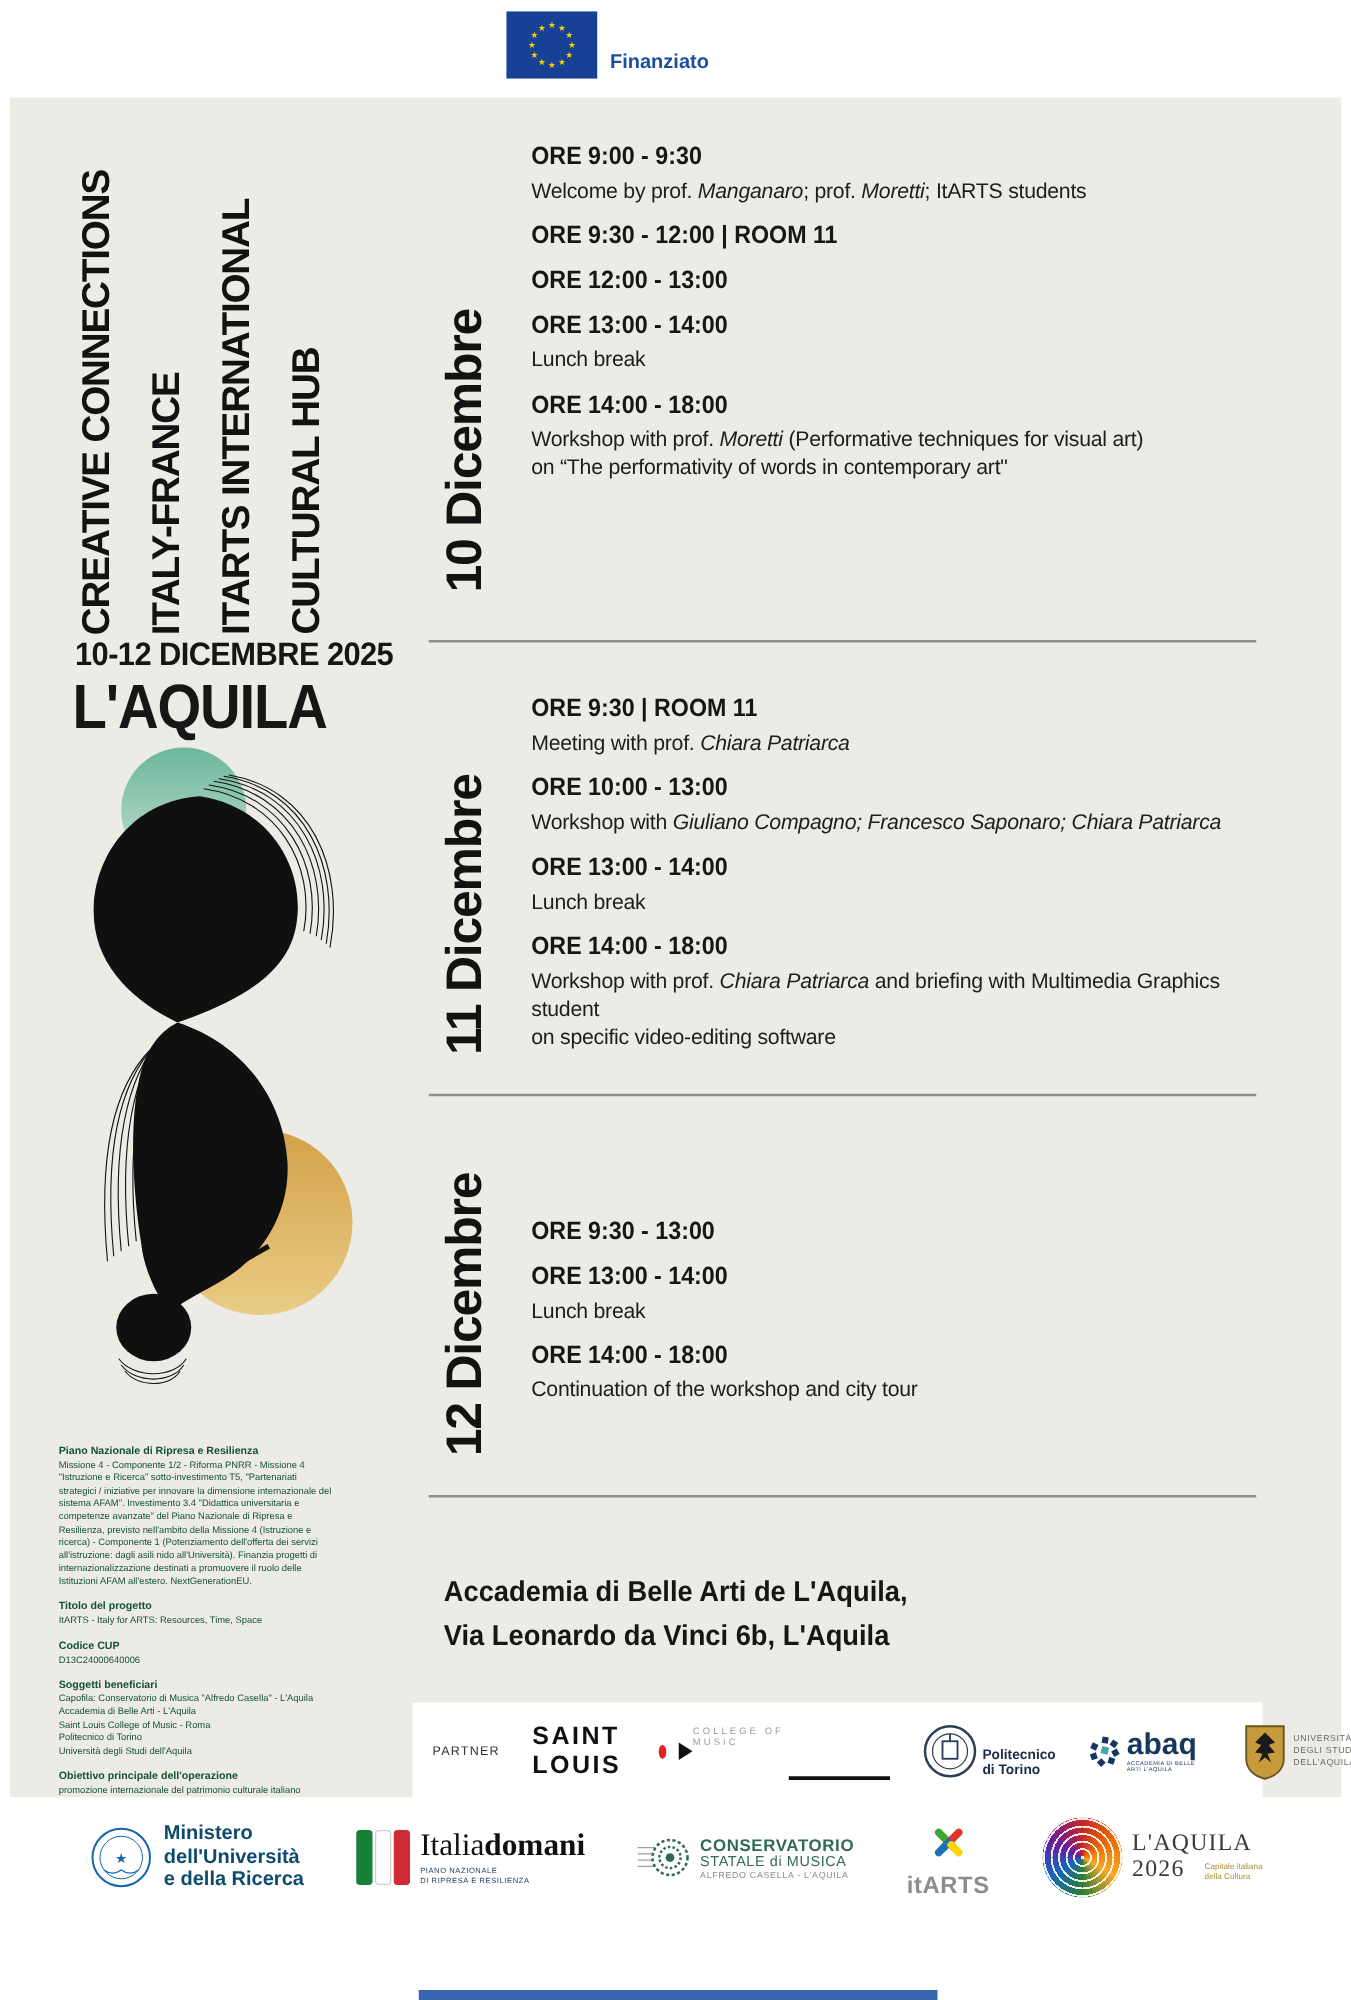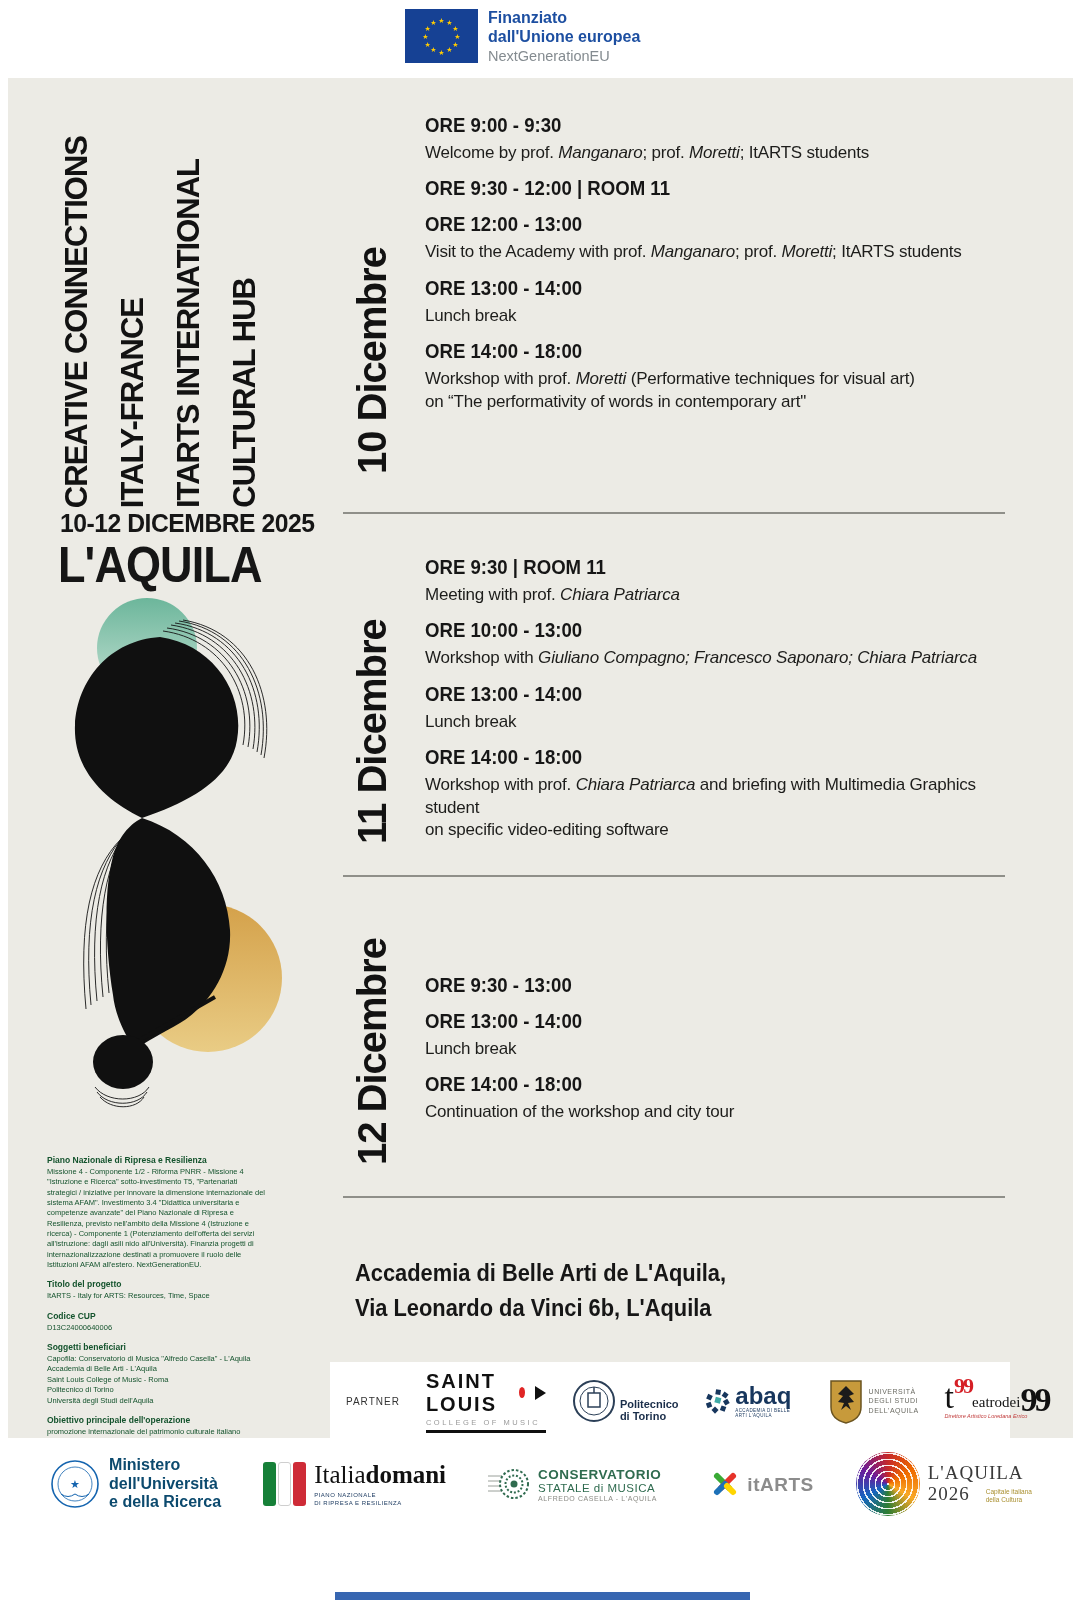--- a/index.html
+++ b/index.html
@@ -3,21 +3,21 @@
 <meta charset="utf-8">
 <style>
   * { margin:0; padding:0; box-sizing:border-box; }
   html,body { width:1081px; height:1600px; background:#ffffff; font-family:"Liberation Sans", sans-serif; color:#161616; }
   body { position:relative; overflow:hidden; }
 
   
   .eu-banner { position:absolute; left:0; top:0; width:1081px; height:78px; background:#ffffff; }
   .eu-flag { position:absolute; left:405px; top:9px; }
   .eu-text { position:absolute; left:488px; top:8px; line-height:1.2; }
-  .eu-text .t1, .eu-text .t2 { font-size:16px; font-weight:bold; color:#1D4FA1; }
+  .eu-text .t1, .eu-text .t2 { font-size:16px; font-weight:bold; color:#1D4FA1;margin-top:32px; }
   .eu-text .t3 { font-size:14.5px; color:#848B90; margin-top:2px; }
 
   
   .poster { position:absolute; left:8px; top:78px; width:1065px; height:1360px; background:#ECEBE5; }
 
   .vtext { writing-mode:vertical-rl; transform:rotate(180deg); }
 
   .titles { position:absolute; left:52px; top:8px; height:422px; display:flex; align-items:flex-end; gap:22px; }
   .title-line { font-size:31px; font-weight:bold; letter-spacing:-1px; line-height:1.1; color:#121212; }
 
@@ -38,21 +38,21 @@
   .ev-time { font-size:20px; font-weight:bold; margin-top:13px; letter-spacing:0; transform:scaleX(0.93); transform-origin:left; white-space:nowrap; }
   .ev-time:first-child { margin-top:0; }
   .ev-desc { font-size:17px; line-height:1.32; margin-top:5px; color:#1d1d1b; letter-spacing:-0.2px; }
   .divider { position:absolute; left:335px; width:662px; height:2px; background:#8F8F89; }
 
   .venue { position:absolute; left:347px; top:1178px; font-size:23px; font-weight:bold; line-height:1.5; transform:scaleX(0.95); transform-origin:left; }
 
   
   .partner-band { position:absolute; left:322px; top:1284px; width:680px; height:78px; background:#ffffff; display:flex; align-items:center; gap:26px; padding-left:16px; }
   .partner-label { font-size:10px; letter-spacing:1px; color:#333; }
-  .sl { display:flex; flex-direction:column; }
+  .sl { display:flex; flex-direction:row; }
   .sl-row { display:flex; align-items:center; gap:10px; }
   .sl-name { font-size:20px; letter-spacing:2px; color:#101010; font-weight:bold; }
   .sl-dot { width:11px; height:11px; border-radius:50%; background:#E02424; }
   .sl-play { width:0; height:0; border-left:11px solid #101010; border-top:7px solid transparent; border-bottom:7px solid transparent; }
   .sl-sub { font-size:7.5px; letter-spacing:2.5px; color:#9a9a9a; margin-top:2px; }
   .sl-bar { width:120px; height:3px; background:#101010; margin-top:3px; align-self:flex-end; }
   .polito { display:flex; align-items:flex-end; gap:4px; }
   .polito-name { font-size:11px; font-weight:bold; color:#1A2E4A; line-height:1.15; white-space:pre-line; }
   .abaq { display:flex; align-items:center; gap:5px; }
   .abaq-txt { display:flex; flex-direction:column;justify-content:center; }
@@ -76,21 +76,21 @@
   .itd { display:flex; align-items:center; gap:8px; }
   .itd-flag { display:flex; gap:2px; align-items:center; position:relative; }
   .itd-bar { width:13px; height:44px; border-radius:3px; }
   .itd-txt .name { font-family:"Liberation Serif", serif; font-size:25px; color:#101010; }
   .itd-txt .name b { color:#101010; }
   .itd-sub { font-size:6px; color:#17365D; letter-spacing:0.5px; line-height:1.4; margin-top:2px; }
   .cons { display:flex; align-items:center; gap:6px; }
   .cons-l1 { font-size:13.5px; font-weight:bold; color:#2F6B4F; letter-spacing:0.5px; }
   .cons-l2 { font-size:11.5px; color:#2F6B4F; letter-spacing:0.5px; }
   .cons-l3 { font-size:7px; color:#8a8a84; letter-spacing:0.6px; margin-top:1px; }
-  .itarts { display:flex; flex-direction:row; align-items:center; }
+  .itarts { display:flex; flex-direction:column; align-items:center; }
   .itarts-name { font-size:19px; font-weight:bold; color:#8C8C8C; letter-spacing:0.5px; margin-top:2px; }
   .aq26 { display:flex; align-items:center; gap:8px; }
   .aq26-sphere { width:64px; height:64px; border-radius:50%;
      background:
        repeating-radial-gradient(circle at 50% 50%, rgba(255,255,255,0.9) 0 1.5px, rgba(255,255,255,0) 1.5px 6px),
        conic-gradient(#c62828,#ef6c00,#f9a825,#2e7d32,#1565c0,#6a1b9a,#c62828); }
   .aq26-name { font-family:"Liberation Serif", serif; font-size:19px; color:#3A3A3A; line-height:1.1; letter-spacing:1px; }
   .aq26-sub { font-size:6.5px; color:#A98F2F; line-height:1.3; }
   .aq26-line2 { display:flex; align-items:flex-end; gap:16px; }
 
@@ -208,21 +208,20 @@
       <div class="fp-body">promozione internazionale del patrimonio culturale italiano attraverso la valorizzazione delle istituzioni AFAM (Alta Formazione Artistica e Musicale).</div>
     </div>
   </div>
 
   <div class="day-label vtext" style="top:160px;height:236px;">10 Dicembre</div>
   <div class="events" style="top:36px;">
     <div class="ev-time">ORE 9:00 - 9:30</div>
     <div class="ev-desc">Welcome by prof. <i>Manganaro</i>; prof. <i>Moretti</i>; ItARTS students</div>
     <div class="ev-time">ORE 9:30 - 12:00 | ROOM 11</div>
     <div class="ev-time">ORE 12:00 - 13:00</div>
-    <div class="ev-desc">Visit to the Academy with prof. <i>Manganaro</i>; prof. <i>Moretti</i>; ItARTS students</div>
     <div class="ev-time">ORE 13:00 - 14:00</div>
     <div class="ev-desc">Lunch break</div>
     <div class="ev-time">ORE 14:00 - 18:00</div>
     <div class="ev-desc">Workshop with prof. <i>Moretti</i> (Performative techniques for visual art)<br>on “The performativity of words in contemporary art"</div>
   </div>
   <div class="divider" style="top:434px;"></div>
 
   <div class="day-label vtext" style="top:534px;height:232px;">11 Dicembre</div>
   <div class="events" style="top:478px;">
     <div class="ev-time">ORE 9:30  | ROOM 11</div>

